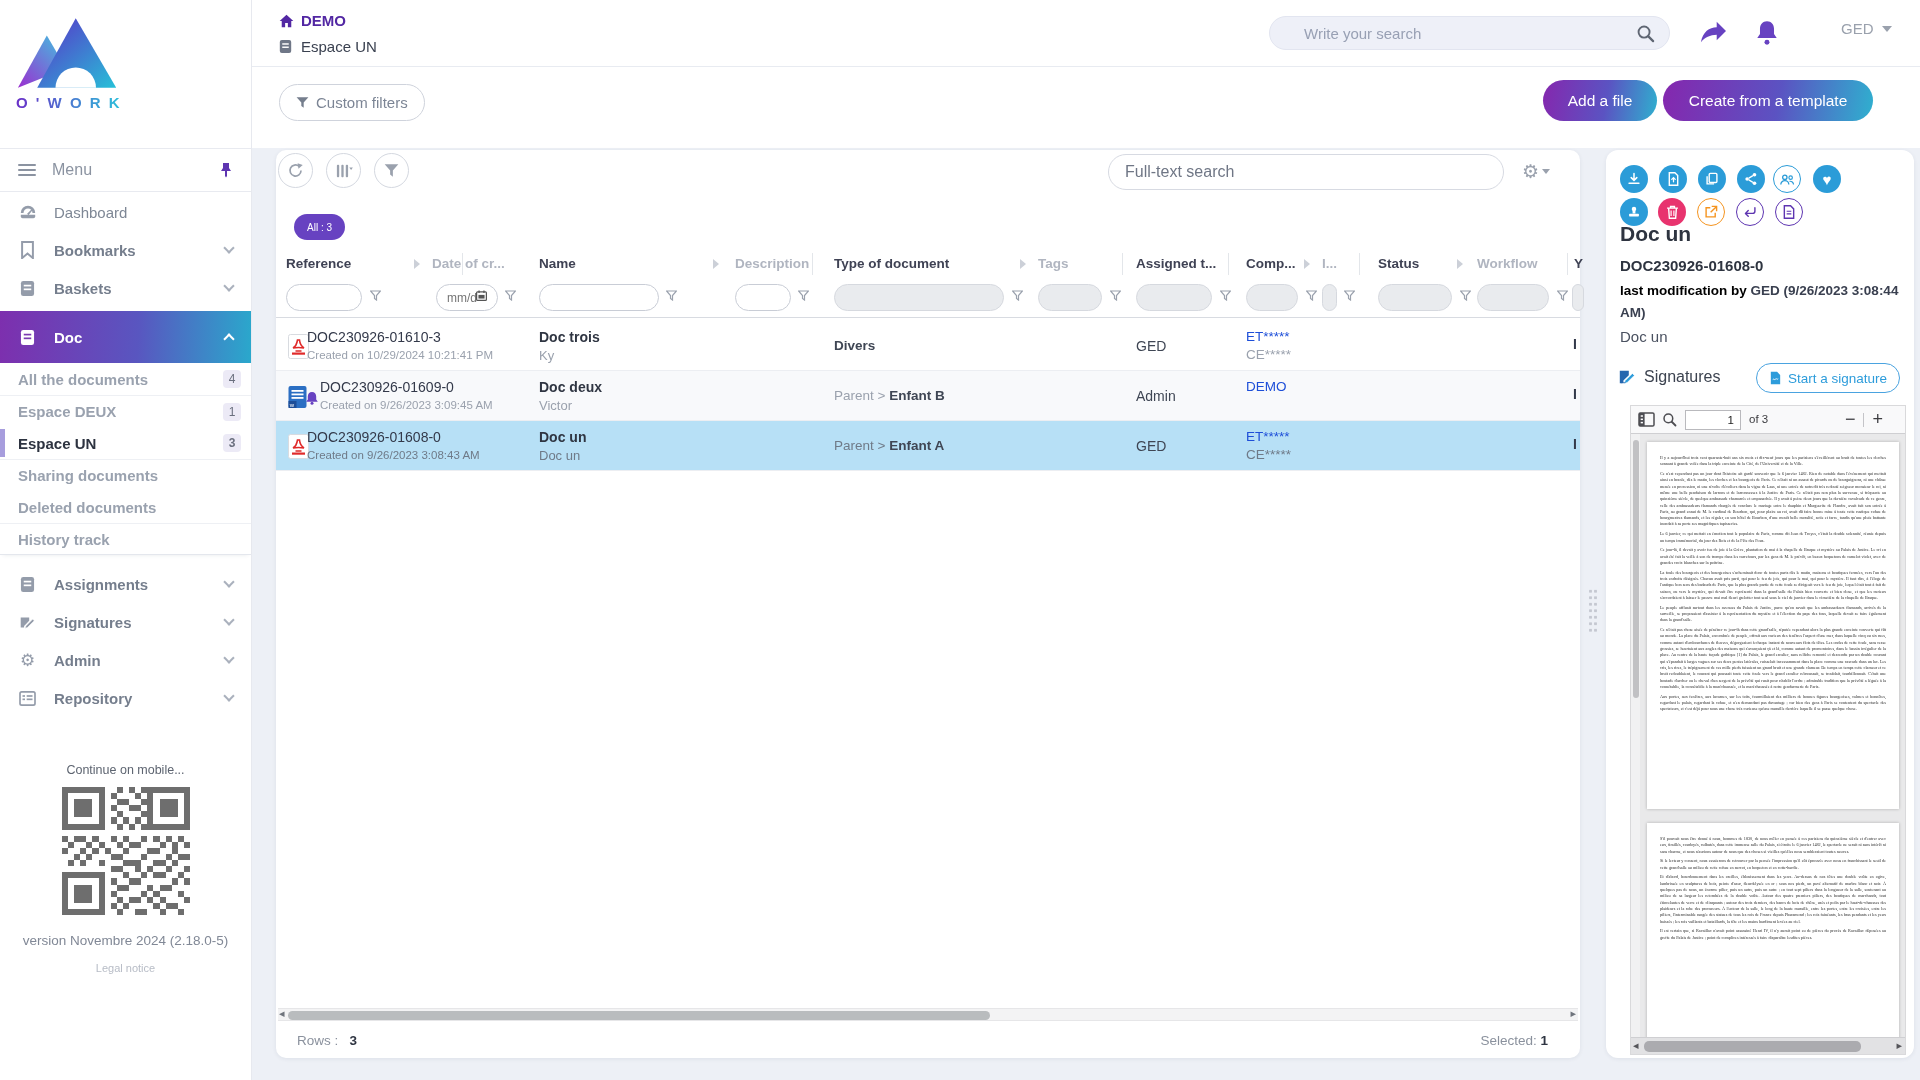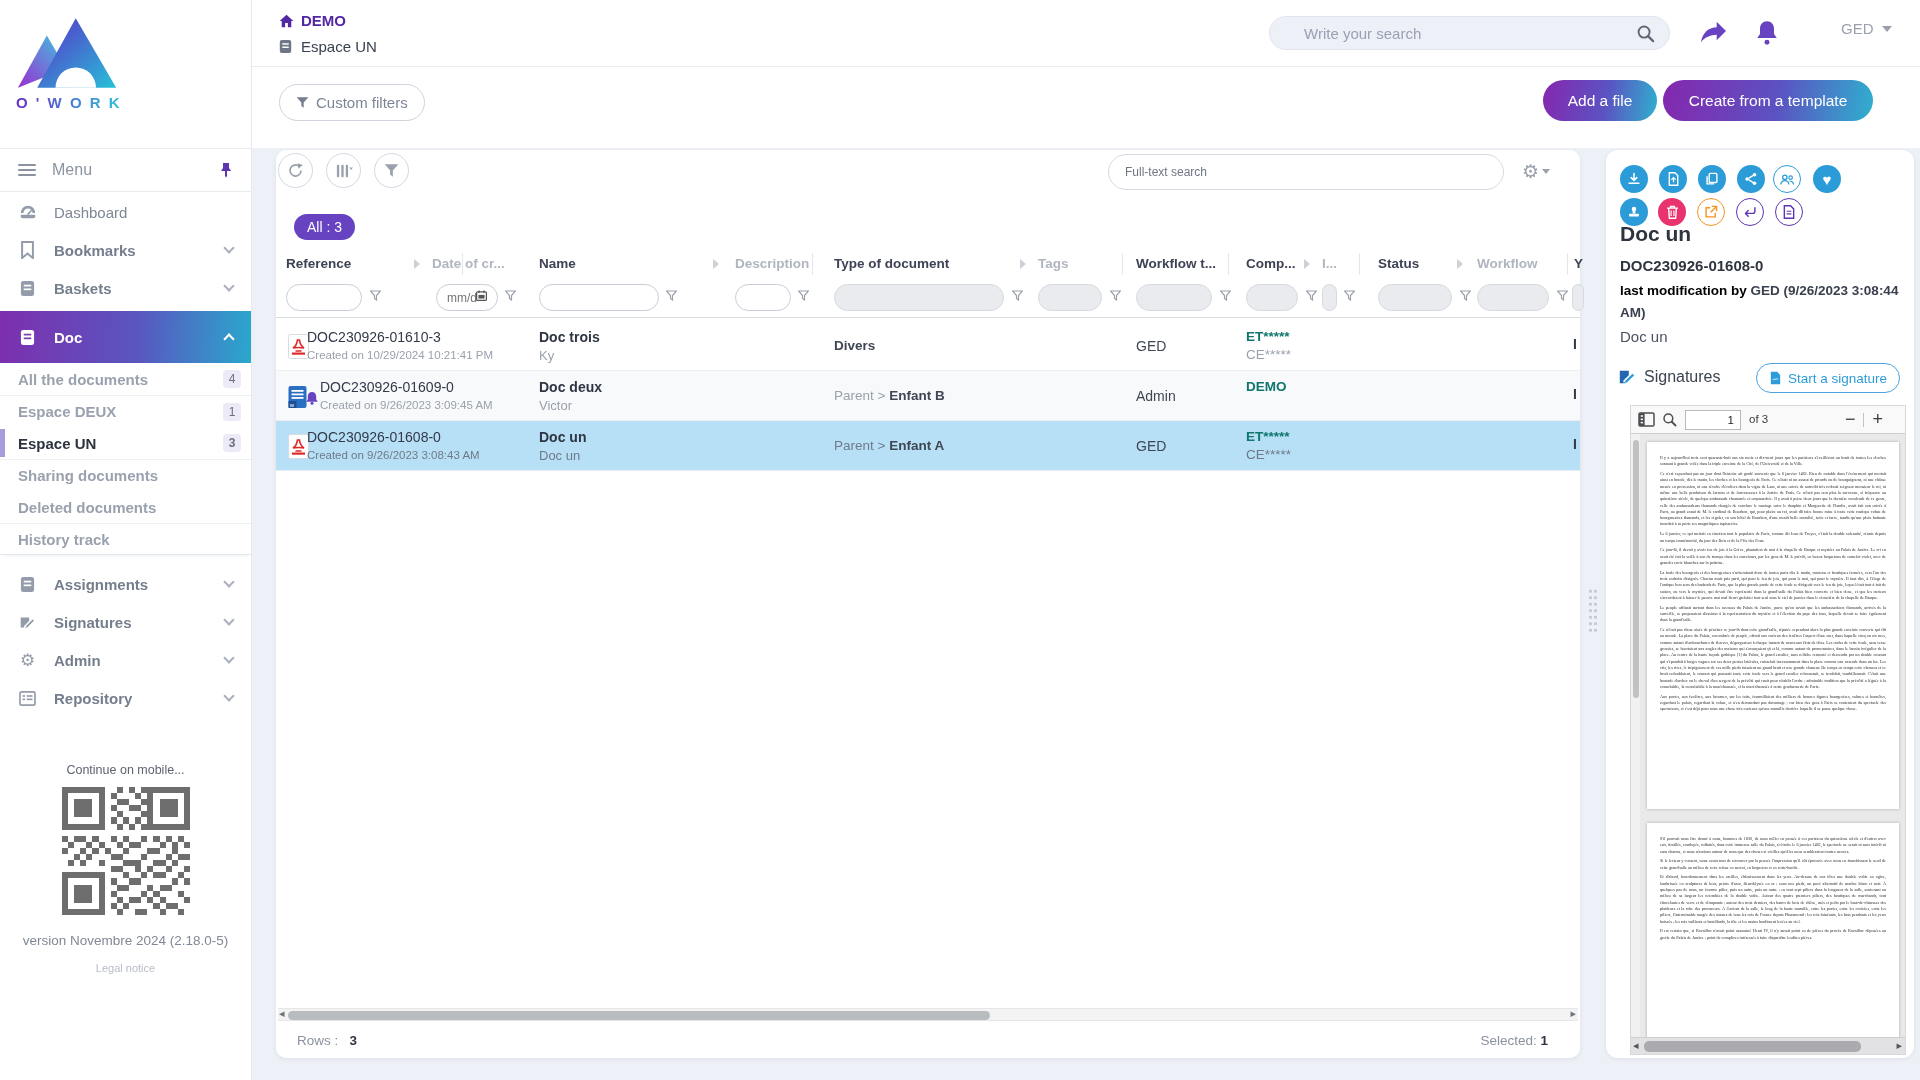--- a/index.html
+++ b/index.html
@@ -46,25 +46,25 @@
   .icon-btn { position:absolute; top:14px; width:36px; height:36px; display:flex; align-items:center; justify-content:center; color:#6742c1; }
   .user-menu { position:absolute; left:1589px; top:20px; display:flex; align-items:center; gap:8px; color:#9aa1ad; font-size:15px; }
   .caret { width:0; height:0; border-left:5px solid transparent; border-right:5px solid transparent; border-top:6px solid #9aa1ad; }
   .cf-pill { position:absolute; left:27px; top:84px; height:37px; border:1px solid #cfd3dc; border-radius:19px; display:flex; align-items:center; gap:7px; padding:0 16px; color:#7c8595; font-size:15px; background:#fff; }
   .grad-btn { position:absolute; top:80px; height:41px; border:none; border-radius:21px; color:#fff; font-size:15.5px; font-family:inherit; background:linear-gradient(100deg,#8527ae 0%,#5b53c2 55%,#2fb0cf 100%); display:flex; align-items:center; justify-content:center; }
 
   
   .table-card { position:absolute; left:276px; top:150px; width:1304px; height:908px; background:#fff; border-radius:10px; box-shadow:0 1px 4px rgba(40,50,80,.08); }
   .circ-btn { position:absolute; top:3px; width:35px; height:35px; border:1px solid #d4d8e0; border-radius:50%; background:#fff; display:flex; align-items:center; justify-content:center; color:#9aa1ad; }
   .ft-search { position:absolute; left:832px; top:4px; width:396px; height:36px; border:1px solid #d7dae2; border-radius:18px; }
-  .ft-search input { width:100%; height:100%; border:none; outline:none; background:transparent; border-radius:18px; padding:0 16px; font-size:12px; color:#6a7180; font-family:inherit; }
+  .ft-search input { width:100%; height:100%; border:none; outline:none; background:transparent; border-radius:18px; padding:0 16px; font-size:16px; color:#6a7180; font-family:inherit; }
   .ft-search input::placeholder { color:#6f7685; }
   .gear-btn { position:absolute; left:1246px; top:10px; display:flex; align-items:center; gap:3px; color:#9aa1ad; font-size:19px; }
   .gear-btn .caret { border-top-width:5px; border-left-width:4px; border-right-width:4px; }
-  .tab-all { position:absolute; left:18px; top:64px; height:26px; padding:4px 13px; background:#6742c1; color:#fff; font-size:14px; border-radius:13px; display:flex; align-items:center; }
+  .tab-all { position:absolute; left:18px; top:64px; height:26px; padding:4px 13px; background:#6742c1; color:#fff; font-size:10px; border-radius:13px; display:flex; align-items:center; }
   .thead { position:absolute; left:0; top:99px; width:100%; height:30px; font-size:13.5px;text-decoration:underline; }
   .th { position:absolute; top:7px; white-space:nowrap; font-weight:bold; color:#3f4254; }
   .th.dim { font-weight:bold; color:#b0b5c0; }
   .sort-tri { position:absolute; top:10px; width:0; height:0; border-top:5px solid transparent; border-bottom:5px solid transparent; border-left:6px solid #ccd0d8; }
   .col-sep { position:absolute; top:4px; height:22px; width:1px; background:#e3e6ea; }
   .tfilter { position:absolute; left:0; top:129px; width:100%; height:39px; border-bottom:1px solid #d8dbe1; }
   .fin { position:absolute; top:5px; height:27px; border:1px solid #c9cdd6; border-radius:14px; background:#fff; font-family:inherit; font-size:12px; color:#555; padding:0 10px; outline:none; }
   .fsel { position:absolute; top:5px; height:27px; background:#e9ebee; border:1px solid #d6d9df; border-radius:14px; }
   .ffun { position:absolute; top:11px; color:#9aa1ad; }
   .row { position:absolute; left:0; width:100%; height:50px; border-bottom:1px solid #eceef2; }
@@ -74,21 +74,21 @@
   .ref-main { font-size:14px; color:#33394a; }
   .ref-sub { font-size:11.5px; color:#9aa1ad; margin-top:4px; }
   .cell-name { position:absolute; left:263px; top:8px; }
   .name-main { font-size:14px; font-weight:bold; color:#2f3542; }
   .name-sub { font-size:13px; color:#9aa1ad; margin-top:3px; }
   .cell-type { position:absolute; left:558px; top:17px; font-size:13.5px; }
   .type-parent { color:#9aa1ad; }
   .type-child { color:#3f4654; font-weight:bold; }
   .cell-assigned { position:absolute; left:860px; top:17px; font-size:14px; color:#3f4654; }
   .cell-comp { position:absolute; left:970px; top:8px; font-size:13.5px; }
-  .comp1 { color:#0f766e;font-weight:bold; }
+  .comp1 { color:#1d4ed8; }
   .comp2 { color:#9aa1ad; margin-top:3px; }
   .cell-edge { position:absolute; left:1297px; top:15px; width:6px; overflow:hidden; font-size:14px; font-weight:bold; color:#33394a; }
   .file-ic { position:absolute; left:12px; top:13px; }
   .hscroll { position:absolute; left:2px; top:858px; width:1300px; height:13px; background:#f3f3f4; border-top:1px solid #e6e6e8; border-bottom:1px solid #e6e6e8; }
   .hthumb { position:absolute; left:10px; top:1.5px; width:702px; height:9px; background:#b9bcbe; border-radius:5px; }
   .harrow { position:absolute; top:-2px; font-size:11px; color:#6f747c; }
   .tfoot { position:absolute; left:0; top:871px; width:100%; height:37px; font-size:13.5px; color:#8a919d; }
   .bold-dark { font-weight:bold; color:#2f3542; }
 
   
@@ -403,21 +403,21 @@
     <span class="th dim" style="left:156px;">Date of cr...</span>
     <span class="col-sep" style="left:186px;"></span>
     <span class="th" style="left:263px;">Name</span>
     <span class="sort-tri" style="left:437px;"></span>
     <span class="th dim" style="left:459px;">Description</span>
     <span class="col-sep" style="left:536px;"></span>
     <span class="th" style="left:558px;">Type of document</span>
     <span class="sort-tri" style="left:744px;"></span>
     <span class="th dim" style="left:762px;">Tags</span>
     <span class="col-sep" style="left:846px;"></span>
-    <span class="th" style="left:860px;">Workflow t...</span>
+    <span class="th" style="left:860px;">Assigned t...</span>
     <span class="col-sep" style="left:952px;"></span>
     <span class="th" style="left:970px;">Comp...</span>
     <span class="sort-tri" style="left:1028px;"></span>
     <span class="th dim" style="left:1046px;">I...</span>
     <span class="col-sep" style="left:1083px;"></span>
     <span class="th" style="left:1102px;">Status</span>
     <span class="sort-tri" style="left:1181px;"></span>
     <span class="th dim" style="left:1201px;">Workflow</span>
     <span class="col-sep" style="left:1291px;"></span>
     <span class="th" style="left:1298px;">Y</span>

